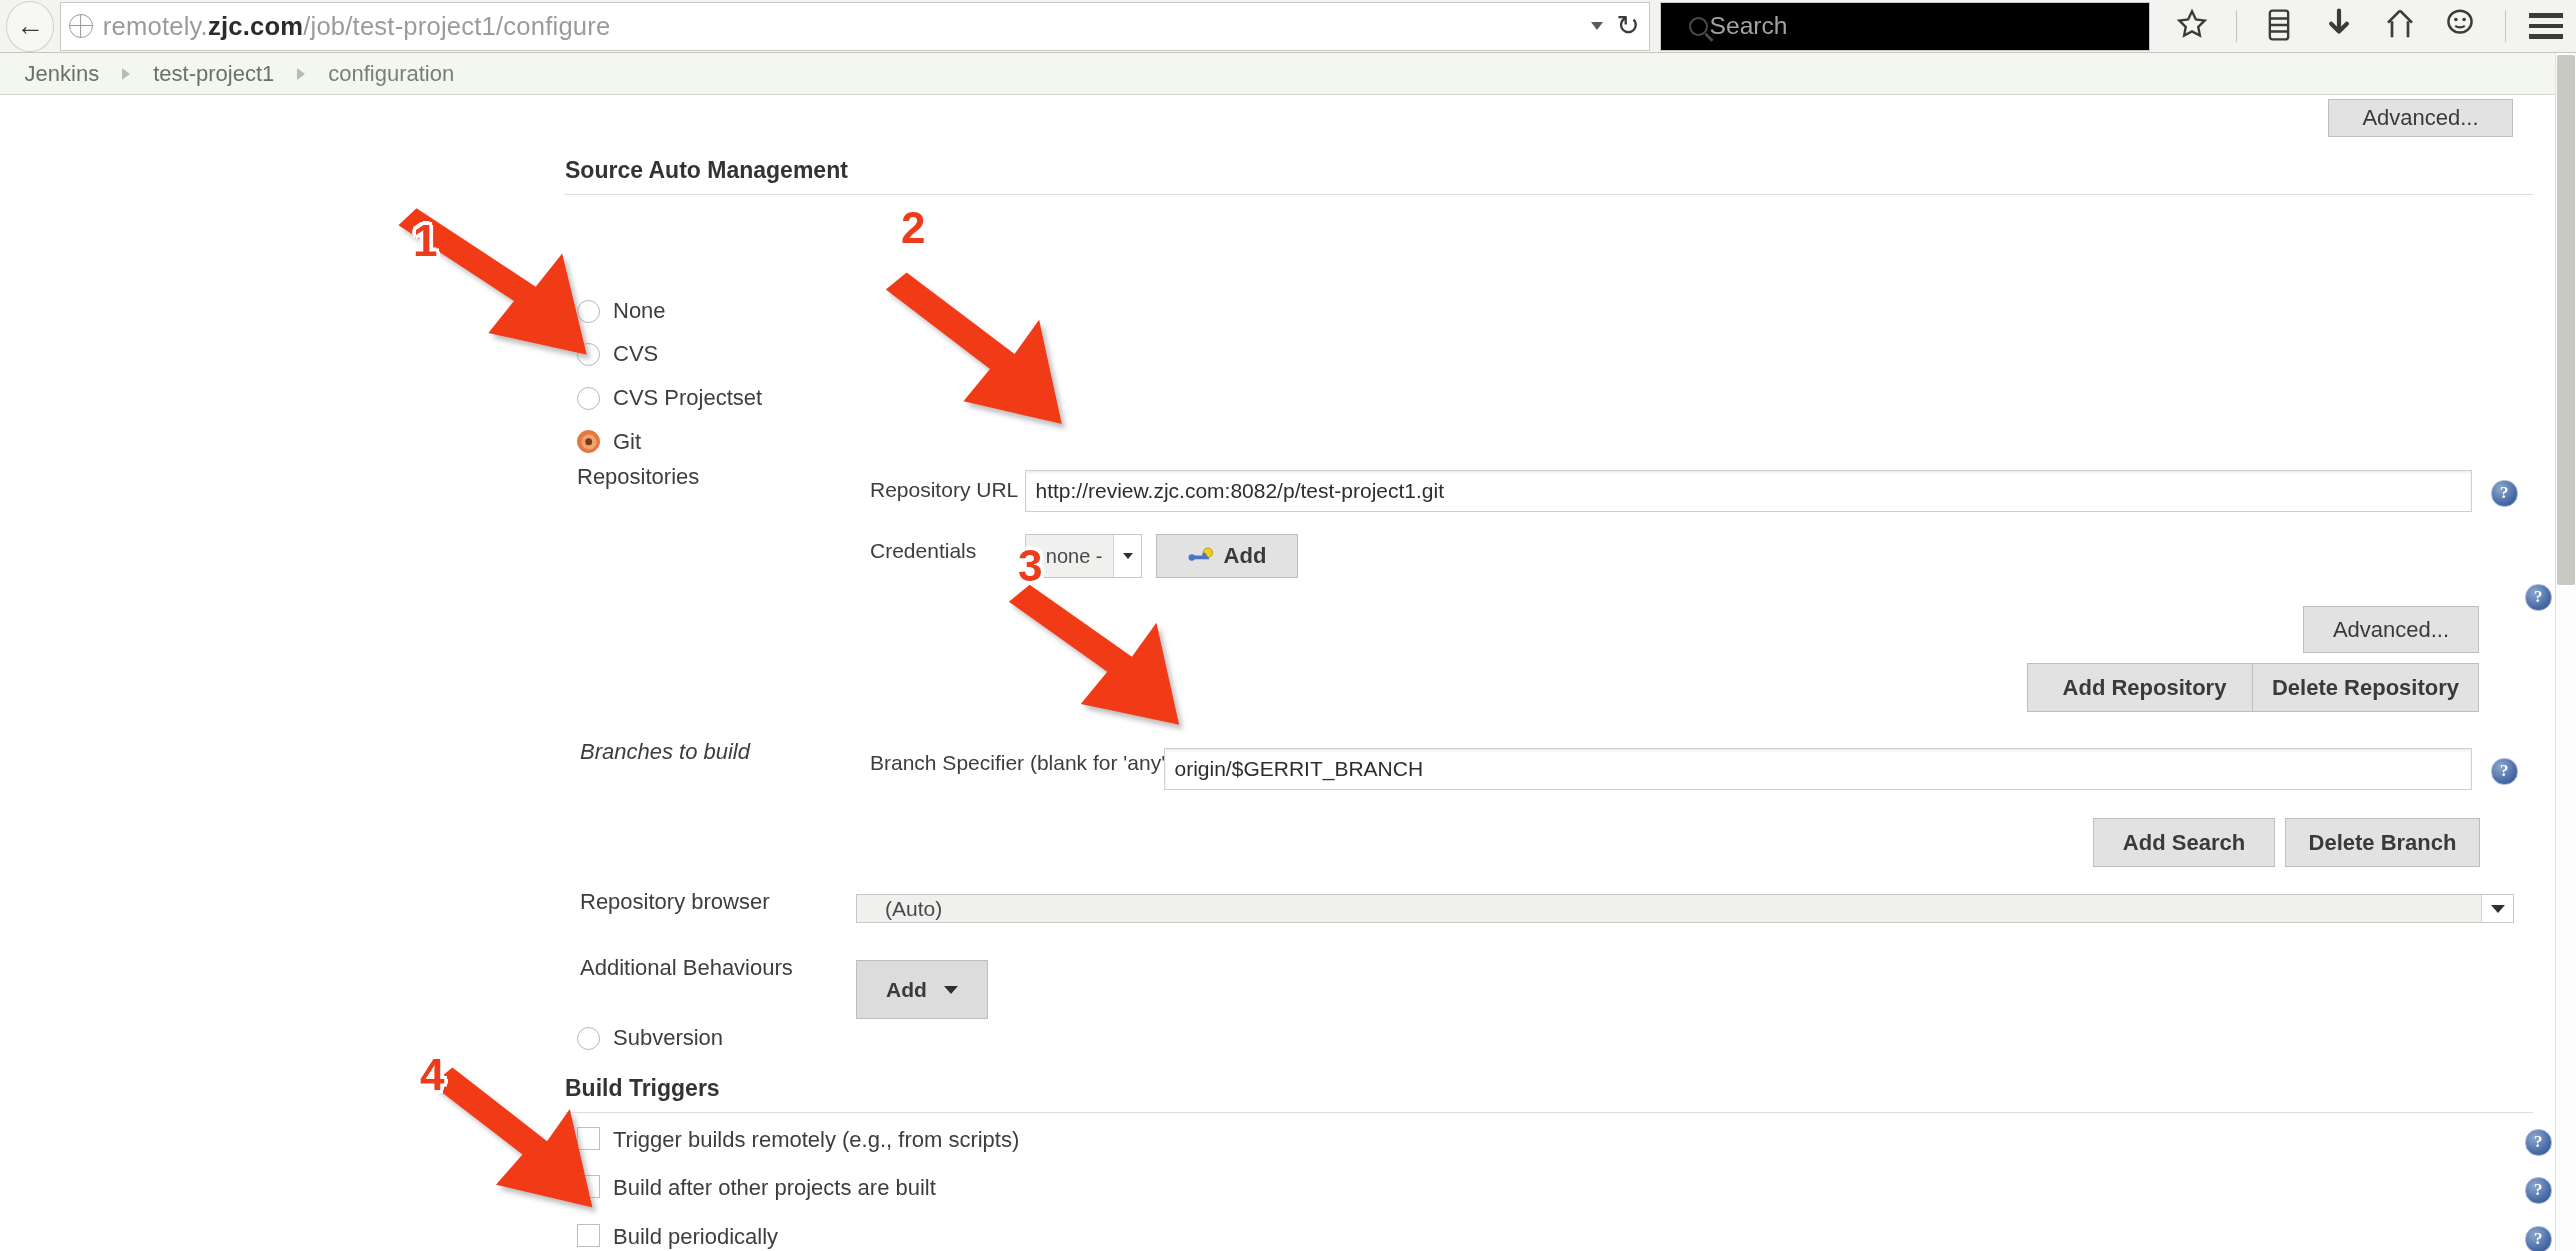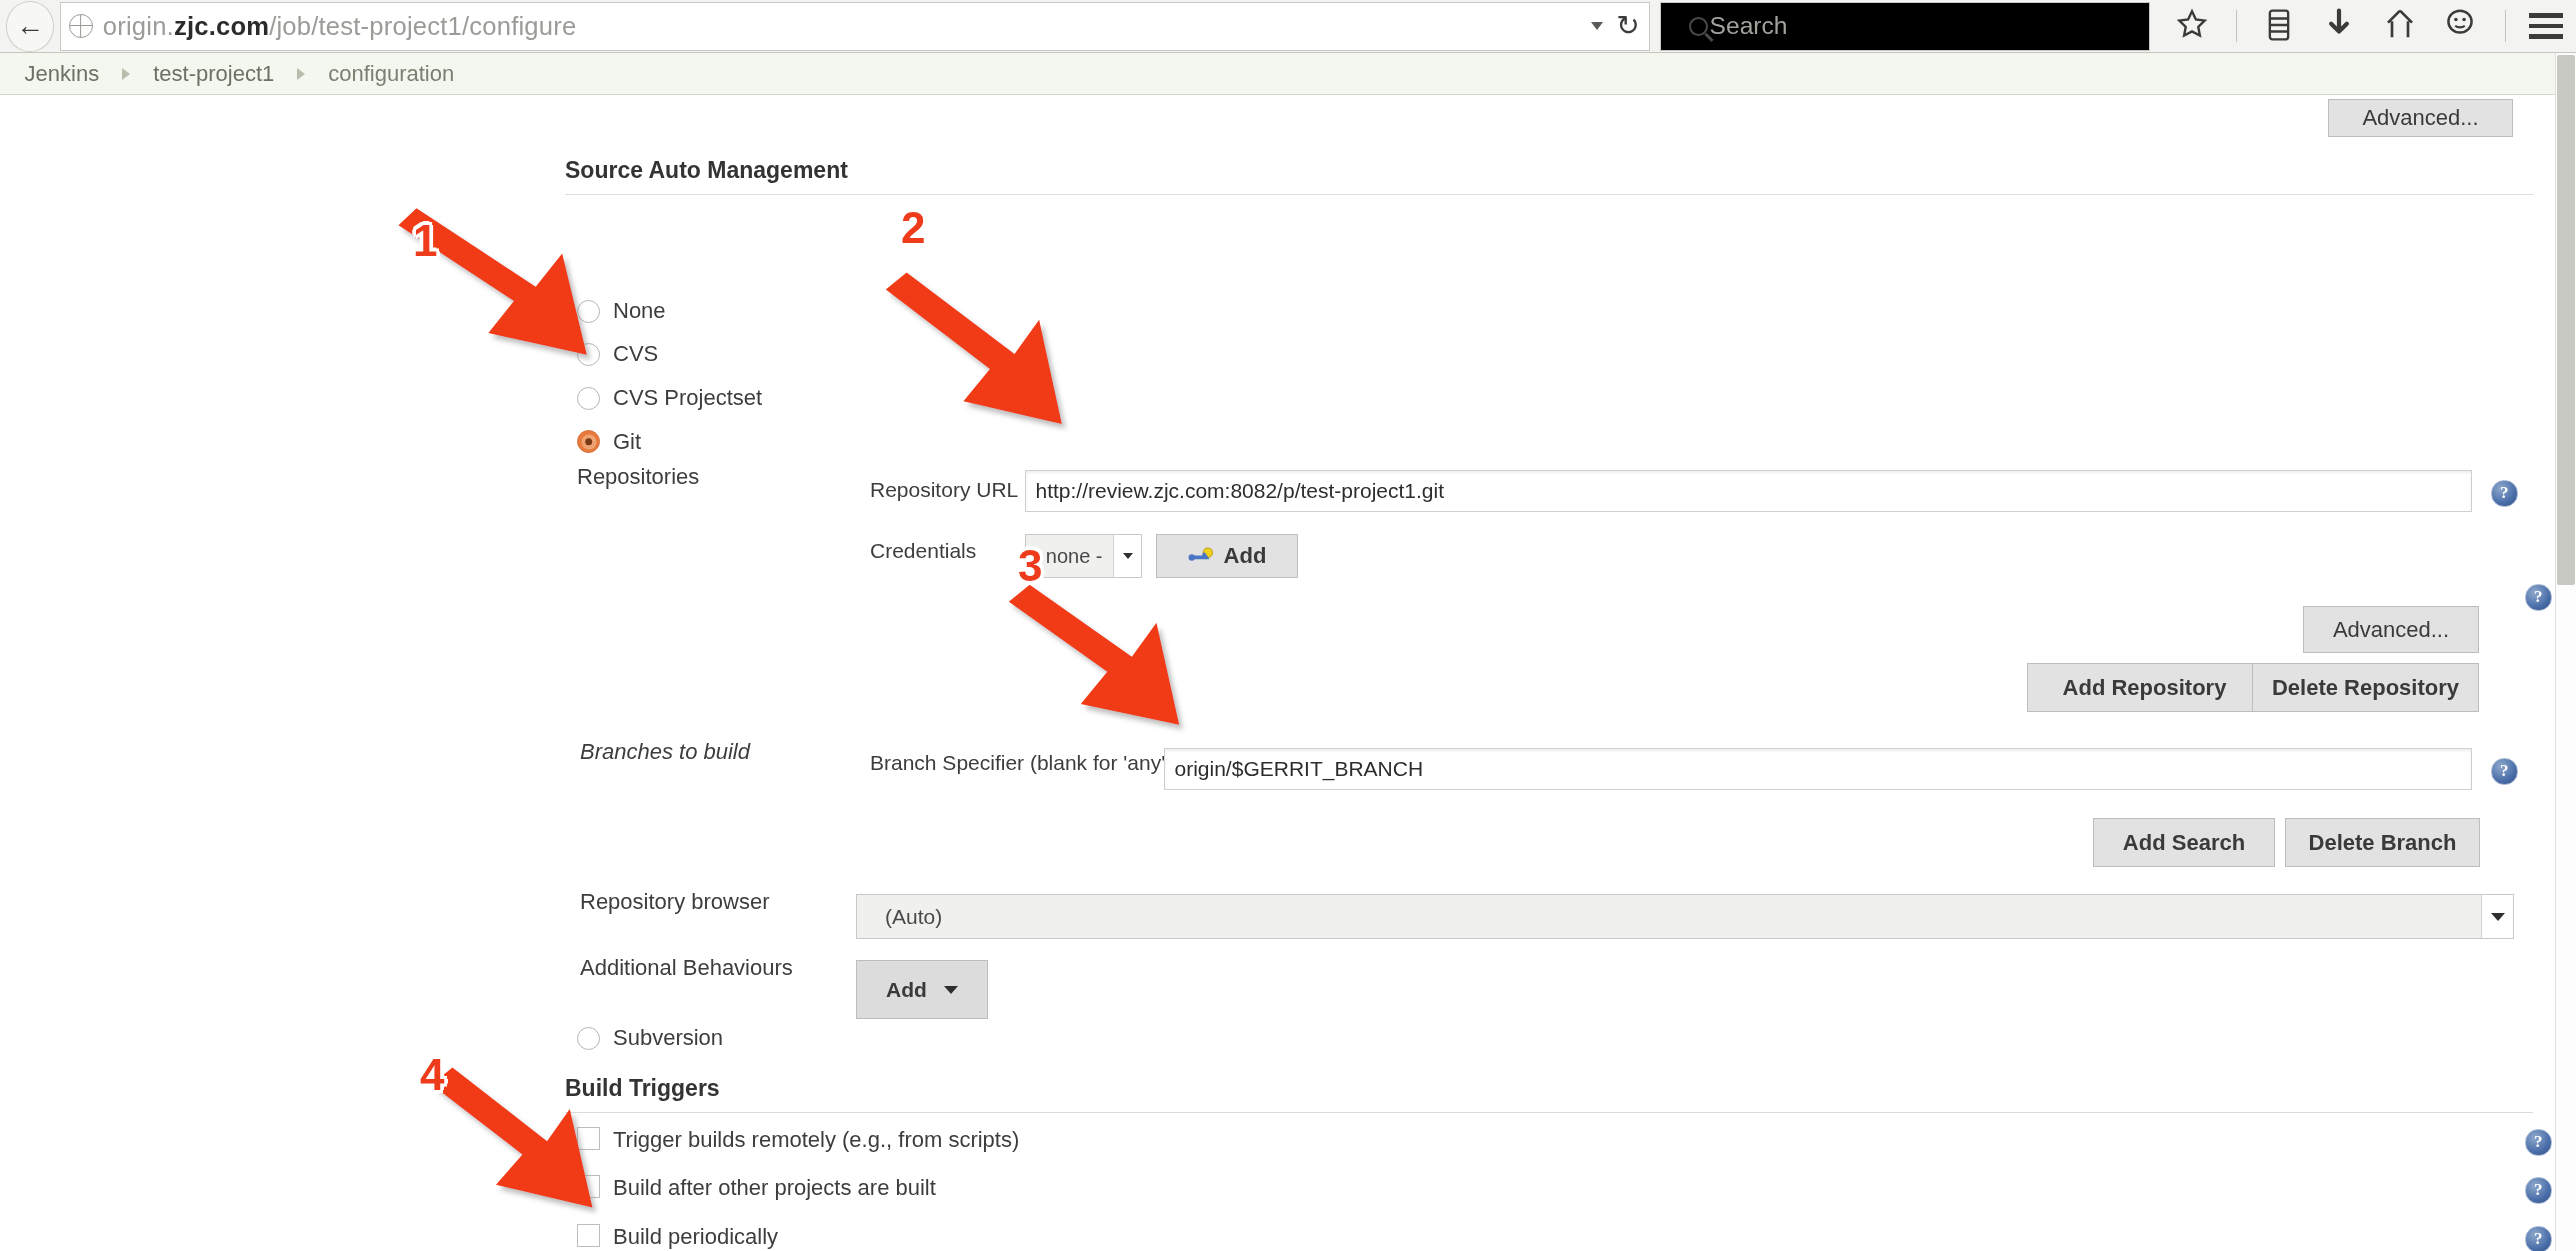--- a/index.html
+++ b/index.html
@@ -200,21 +200,21 @@
 </head>
 <body>
 
 <div class="browser-bar">
 
   <div class="nav-back">←</div>
 
   <div class="urlbar">
     <div class="globe-icon"></div>
     <div class="url-text">
-      <span>origin.</span><b>zjc.com</b><span>/job/test-project1/configure</span>
+      <span>remotely.</span><b>zjc.com</b><span>/job/test-project1/configure</span>
     </div>
     <div class="url-right">
       <span class="caret-dn"></span>
       <span class="reload">↻</span>
     </div>
   </div>
 
   <div class="searchbox">
     <span class="search-glyph"></span>
     <span class="search-ph">Search</span>
@@ -317,21 +317,21 @@
 
   <div class="lbl" style="left:580px; top:636px;font-style:italic;">Branches to build</div>
   <div class="lbl-sm" style="left:870px; top:648px;">Branch Specifier (blank for 'any')</div>
   <div class="tinput shadow" style="left:1164px; top:645px; width:1308px; height:42px;">origin/$GERRIT_BRANCH</div>
   <div class="help" style="left:2491px; top:655px;">?</div>
 
   <div class="btn bold" style="left:2093px; top:715px; width:182px; height:49px;">Add Search</div>
   <div class="btn bold" style="left:2285px; top:715px; width:195px; height:49px;">Delete Branch</div>
 
   <div class="lbl" style="left:580px; top:786px;">Repository browser</div>
-  <div class="sel" style="left:856px; top:791px; width:1658px; height:45px;padding-left:28px;">
+  <div class="sel" style="left:856px; top:791px; width:1658px; height:29px;padding-left:28px;">
     <span>(Auto)</span>
     <span class="arrowbox">
         <span class="arr"></span>
       </span>
   </div>
 
   <div class="lbl" style="left:580px; top:852px;">Additional Behaviours</div>
   <div class="btn-split" style="left:856px; top:857px; width:132px; height:59px;">
     <span>Add</span>
     <span class="arr" style="width:0;height:0;border-left:7.6px solid transparent;border-right:7.6px solid transparent;border-top:8.5px solid #2f2f2f;"></span>

